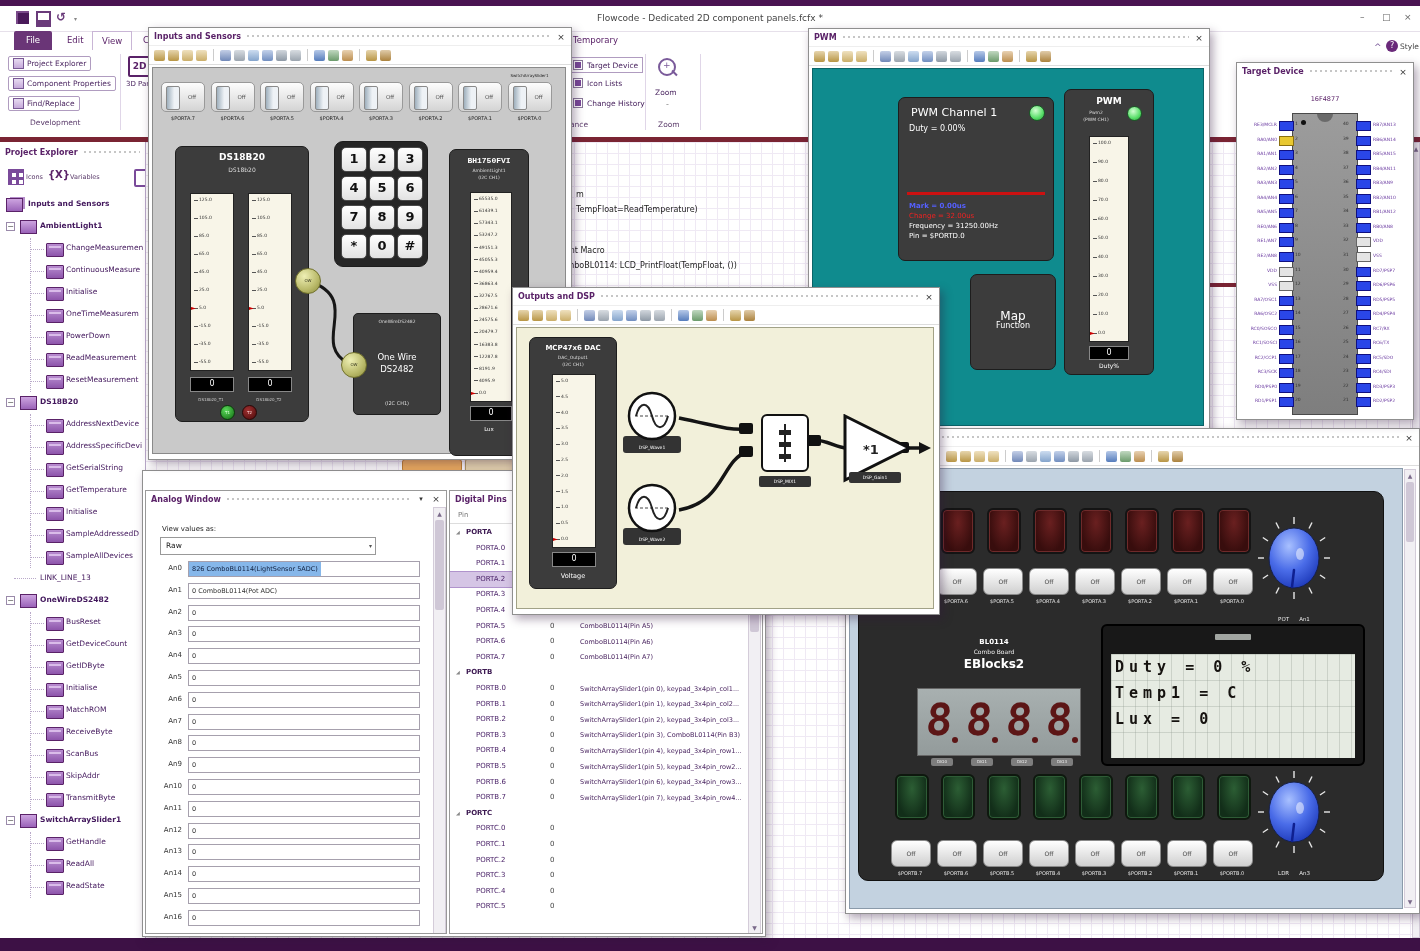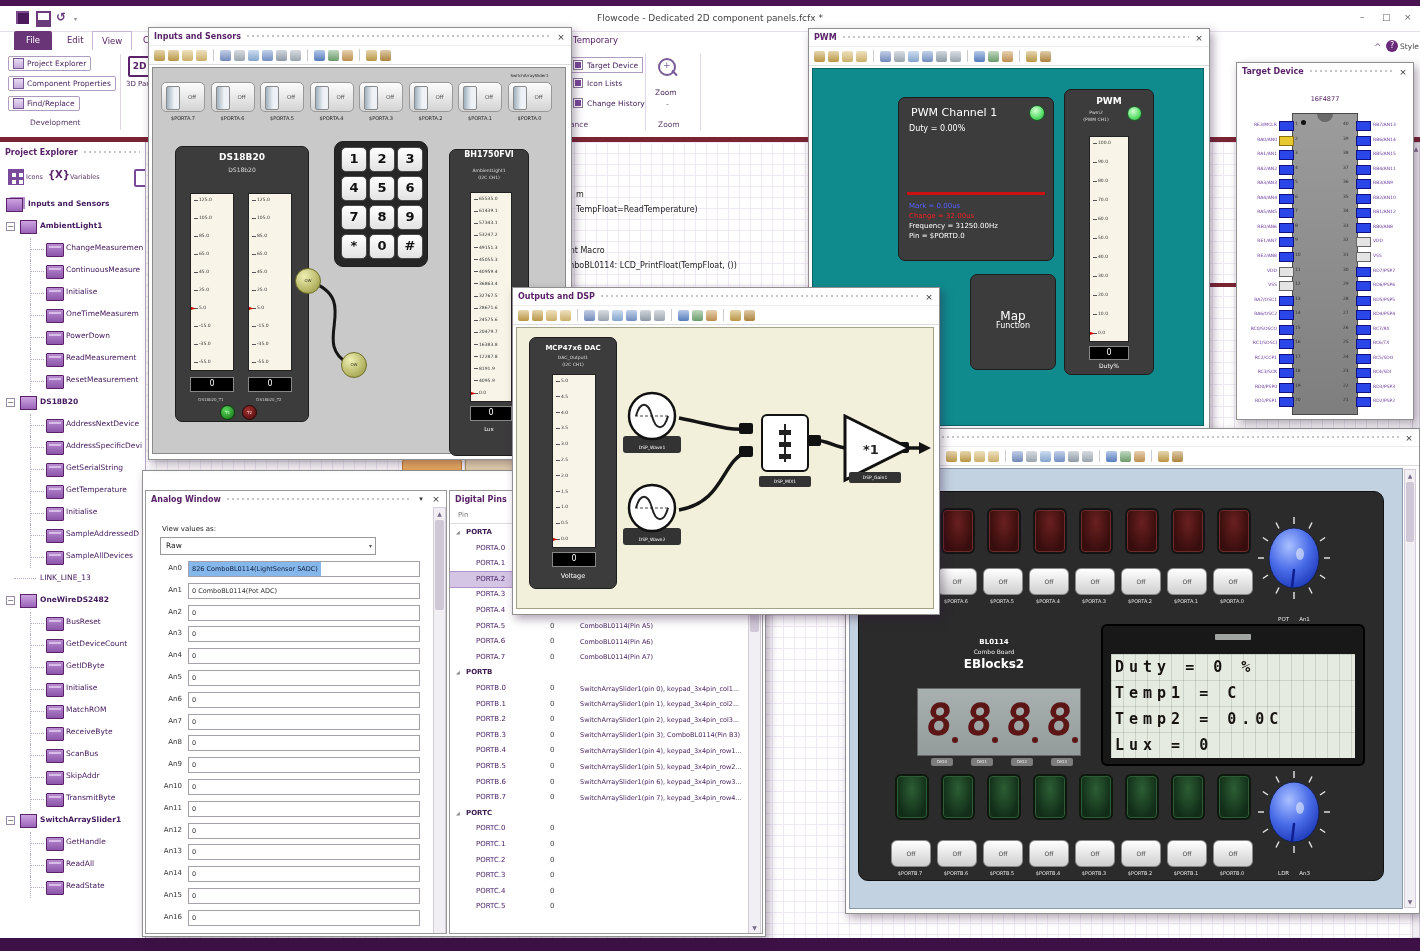--- a/index.html
+++ b/index.html
@@ -379,21 +379,21 @@
         <div class="tsep"></div>
         <div class="ticon" style="background-color: rgb(200, 162, 74);"></div>
         <div class="ticon" style="background-color: rgb(186, 141, 66);"></div>
       </div>
     <div class="abs" style="left:3px;top:39px;width:392px;height:358px;background:#0f8b8e;border:1px solid #0a6468;box-sizing:border-box;">
       <div class="blk" style="left:85px;top:28px;width:154px;height:162px;">
         <div class="t" style="left:12px;top:8px;font-size:11px;">PWM Channel 1</div>
         <div class="gdot" style="left:130px;top:7px;width:14px;height:14px;"></div>
         <div class="t" style="left:10px;top:26px;font-size:8px;">Duty = 0.00%</div>
         <div class="abs" style="left:8px;top:94px;width:138px;height:3px;background:#cc1111;"></div>
-        <div class="t" style="left:10px;top:104px;font-size:7px;color:#5560ff;">Mark = 0.00us</div>
+        <div class="t" style="left:10px;top:104px;font-size:7px;color:#5560ff;font-weight:bold;">Mark = 0.00us</div>
         <div class="t" style="left:10px;top:114px;font-size:7px;color:#ee2222;">Change = 32.00us</div>
         <div class="t" style="left:10px;top:124px;font-size:7px;">Frequency = 31250.00Hz</div>
         <div class="t" style="left:10px;top:134px;font-size:7px;">Pin = $PORTD.0</div>
       </div>
       <div class="blk" style="left:157px;top:205px;width:84px;height:94px;text-align:center;">
         <div class="t" style="left:0;right:0;top:34px;font-size:12px;">Map</div>
         <div class="t" style="left:0;right:0;top:46px;font-size:8px;">Function</div>
       </div>
       <div class="blk" id="pwm2blk" style="left:251px;top:20px;width:88px;height:284px;text-align:center;">
         <div class="t" style="left:0;right:0;top:6px;font-size:9px;font-weight:bold;">PWM</div>
@@ -468,21 +468,20 @@
           <div class="abs" style="left: 154px; top: 48px; width: 6px; height: 6px; background: rgb(92, 22, 22); border-radius: 50%; position: absolute;"></div>
         </div>
 
       <div class="abs" style="left:242px;top:132px;width:264px;height:142px;background:#181818;border:2px solid #000;border-radius:6px;box-sizing:border-box;">
         <div class="abs" style="left:112px;top:8px;width:36px;height:6px;background:#cfd4cf;opacity:.75;border-radius:1px;"></div>
         <div class="abs mono" id="lcdscreen" style="left:8px;top:28px;width:244px;height:104px;background:#e6ebe2;
              background-image:repeating-linear-gradient(90deg,rgba(140,150,140,.30) 0 1px,transparent 1px 12px),repeating-linear-gradient(rgba(140,150,140,.30) 0 1px,transparent 1px 26px);
              font-size:15px;font-weight:bold;letter-spacing:5px;line-height:26px;color:#15120f;padding-left:4px;box-sizing:border-box;overflow:hidden;">
             <div>Duty = 0 %</div>
             <div>Temp1 = C</div>
-            <div>Temp2 = 0.0C</div>
             <div>Lux = 0</div>
           </div>
       </div>
     <div class="ledr" style="left: 36px; top: 16px; width: 30px; height: 42px;"></div>
         <div class="ledg" style="left: 36px; top: 282px; width: 30px; height: 42px;"></div>
         <div class="ledr" style="left: 82px; top: 16px; width: 30px; height: 42px;"></div>
         <div class="ledg" style="left: 82px; top: 282px; width: 30px; height: 42px;"></div>
         <div class="ledr" style="left: 128px; top: 16px; width: 30px; height: 42px;"></div>
         <div class="ledg" style="left: 128px; top: 282px; width: 30px; height: 42px;"></div>
         <div class="ledr" style="left: 174px; top: 16px; width: 30px; height: 42px;"></div>
@@ -847,25 +846,31 @@
           <div class="key" style="left: 34px; top: 34px;">5</div>
           <div class="key" style="left: 62px; top: 34px;">6</div>
           <div class="key" style="left: 6px; top: 63px;">7</div>
           <div class="key" style="left: 34px; top: 63px;">8</div>
           <div class="key" style="left: 62px; top: 63px;">9</div>
           <div class="key" style="left: 6px; top: 92px;">*</div>
           <div class="key" style="left: 34px; top: 92px;">0</div>
           <div class="key" style="left: 62px; top: 92px;">#</div>
         </div>
 
+      <div class="blk" style="left:204px;top:285px;width:86px;height:100px;text-align:center;border-radius:5px;">
+        <div class="t" style="left:0;right:0;top:5px;font-size:4.5px;color:#ddd;">OneWireDS2482</div>
+        <div class="t" style="left:0;right:0;top:38px;font-size:8.5px;">One Wire</div>
+        <div class="t" style="left:0;right:0;top:50px;font-size:8.5px;">DS2482</div>
+        <div class="t" style="left:0;right:0;top:86px;font-size:5px;color:#ddd;">(I2C CH1)</div>
+      </div>
       <div class="ball" style="left:146px;top:240px;">OW</div>
       <div class="ball" style="left:192px;top:324px;">OW</div>
 
       <div class="blk" style="left:300px;top:121px;width:78px;height:305px;text-align:center;">
-        <div class="t" style="left:0;right:0;top:0;font-size:8px;font-weight:bold;">BH1750FVI</div>
+        <div class="t" style="left:0;right:0;top:6px;font-size:8px;font-weight:bold;font-family:Liberation Mono, monospace;">BH1750FVI</div>
         <div class="t" style="left:0;right:0;top:18px;font-size:4.5px;color:#ddd;">AmbientLight1</div>
         <div class="t" style="left:0;right:0;top:25px;font-size:4.5px;color:#ddd;">(I2C CH1)</div>
         <div class="vsl" id="bh-sl" style="left:20px;top:42px;width:40px;height:208px;">
             <div class="tk" style="top: 3px;">65535.0</div>
             <div class="tk" style="top: 15.125px;">61439.1</div>
             <div class="tk" style="top: 27.25px;">57343.1</div>
             <div class="tk" style="top: 39.375px;">53247.2</div>
             <div class="tk" style="top: 51.5px;">49151.3</div>
             <div class="tk" style="top: 63.625px;">45055.3</div>
             <div class="tk" style="top: 75.75px;">40959.4</div>

